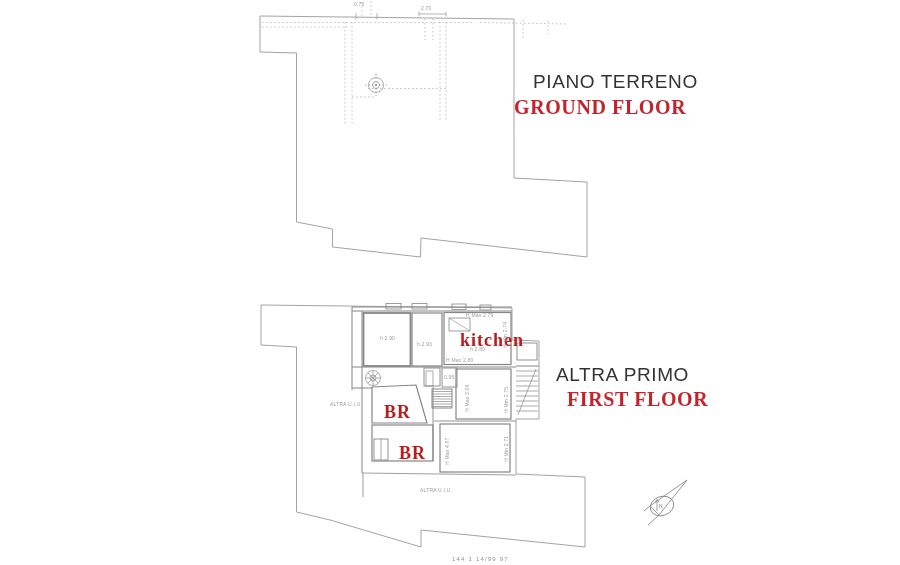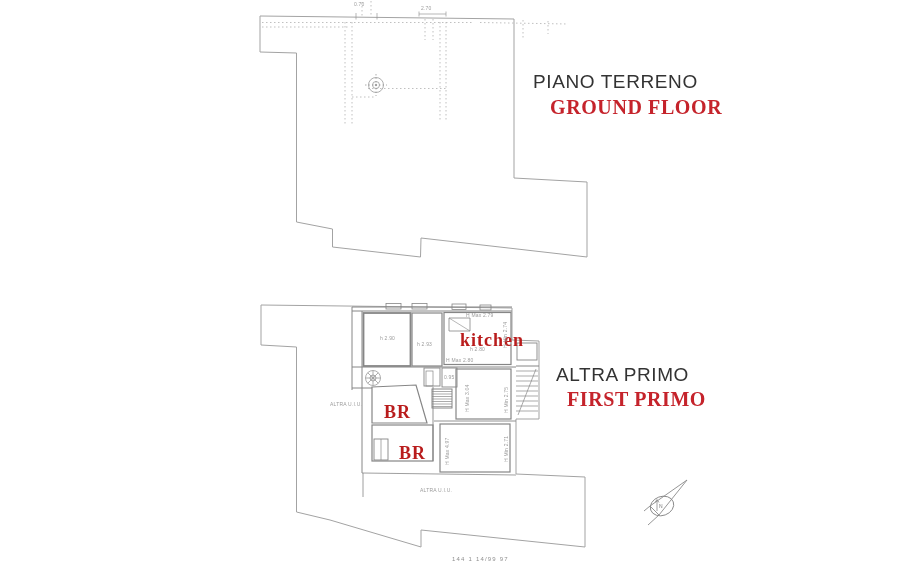--- a/index.html
+++ b/index.html
@@ -169,27 +169,27 @@
       <ellipse cx="662" cy="506" rx="12" ry="9.5" transform="rotate(-20 662 506)"></ellipse>
       <path d="M687,480 L650,506 L659,515 Z"></path>
       <path d="M659,515 L648,525"></path>
       <path d="M650,506 L644,511"></path>
       <path d="M657,511 L657,500" stroke-width="0.8"></path>
       <path d="M655,502.5 L657,499.5 L659,502.5" stroke-width="0.8"></path>
     </g>
   </svg>
 
   <div class="abs title-it" style="left:533px;top:71px">PIANO TERRENO</div>
-  <div class="abs title-en" style="left:550px;top:96px">GROUND FLOOR</div>
+  <div class="abs title-en" style="left:514px;top:96px">GROUND FLOOR</div>
 
   <div class="abs tiny" style="left:421px;top:6px">2.70</div>
   <div class="abs tiny" style="left:354px;top:2px">0.70</div>
 
   <div class="abs title-it" style="left:556px;top:364px">ALTRA PRIMO</div>
-  <div class="abs title-en" style="left:567px;top:388px">FIRST PRIMO</div>
+  <div class="abs title-en" style="left:567px;top:388px">FIRST FLOOR</div>
 
   <div class="abs room-red" style="left:460px;top:330px">kitchen</div>
   <div class="abs room-red" style="left:384px;top:402px">BR</div>
   <div class="abs room-red" style="left:399px;top:443px">BR</div>
 
   <div class="abs tiny" style="left:380px;top:336px">h 2.90</div>
   <div class="abs tiny" style="left:417px;top:342px">h 2.93</div>
   <div class="abs tiny" style="left:466px;top:313px">H Max 2.79</div>
   <div class="abs tiny" style="left:470px;top:347px">h 2.80</div>
   <div class="abs tiny vert" style="left:503px;top:348px">H Min 2.74</div>

